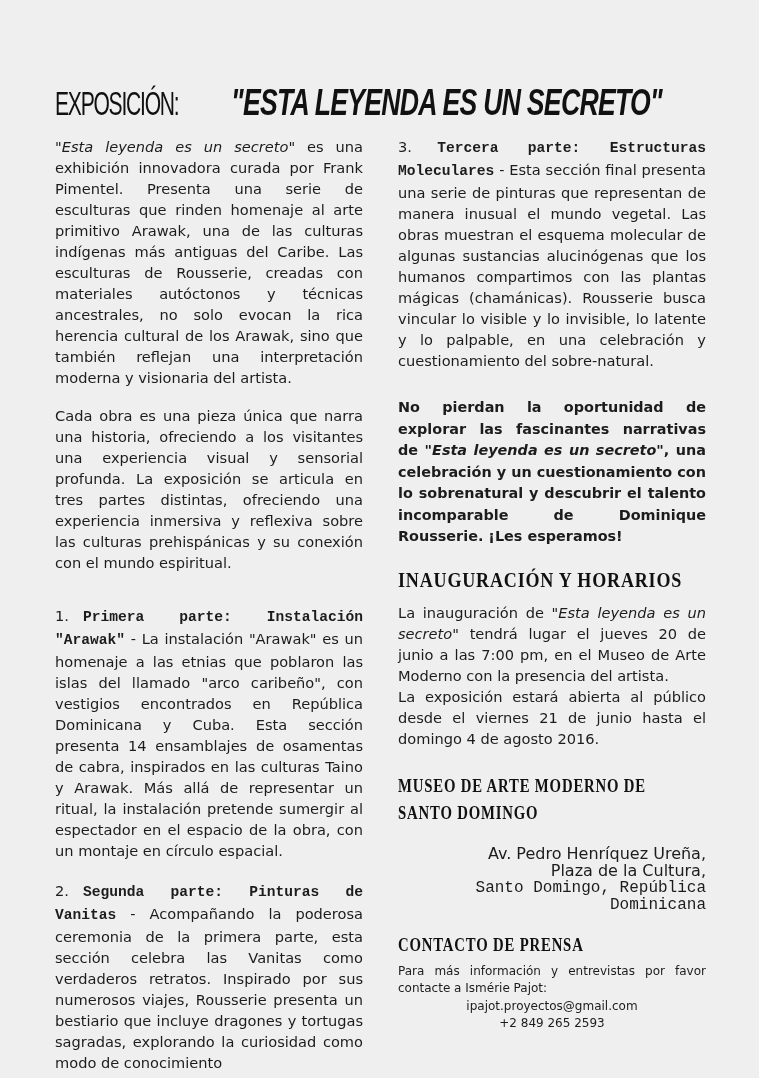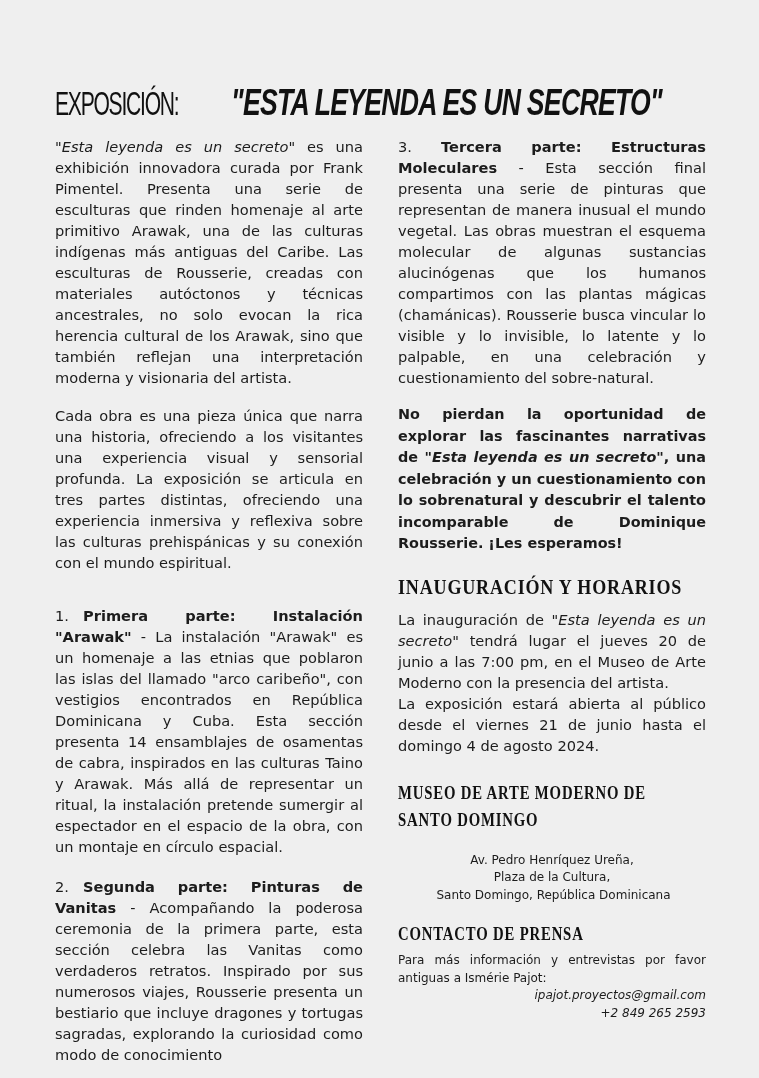--- a/index.html
+++ b/index.html
@@ -53,57 +53,57 @@
       line-height: 21px;
       text-align: justify;
     }
     .col-left { left: 55px; width: 308px; }
     .col-right { left: 398px; width: 308px; top: 136px; }
     p { margin: 0; }
     .para-intro { margin-bottom: 17px; }
     .para-body2 { margin-bottom: 32px; }
     .list-item { margin-bottom: 19px; }
     .num { display: inline-block; width: 28px; }
-    .b { font-weight: 700; }
+    .b { font-weight: 700; font-family: Liberation Mono, monospace; }
     .i { font-style: italic; }
     .cta {
       font-weight: 700;
       font-size: 14.4px;
       line-height: 21.5px;
-      margin-top: 16px;
+      margin-top: 26px;
       margin-bottom: 18px;
     }
     .h2 {
       font-family: "Liberation Serif", serif;
       font-weight: 700;
       color: #111;
       text-align: left;
       letter-spacing: 1px;
       display: block;
       transform: scaleX(0.82);
       transform-origin: left center;
       white-space: nowrap;
     }
     .h2-big { font-size: 22px; line-height: 28px; margin-bottom: 8px; }
     .h2-mid { font-size: 18px; line-height: 27px; margin-top: 24px; }
     .h2-small { font-size: 18px; line-height: 24px; margin-top: 18px; margin-bottom: 6px; }
     .hours p { font-size: 14.6px; line-height: 21px; }
     .address {
-      font-size: 12px;
+      font-size: 16px;
       line-height: 17.5px;
-      text-align: center;
+      text-align: right;
       margin-top: 8px;
     }
-    .address .line.indent { padding-left: 3px; }
+    .address .line.indent { padding-left: 3px; font-family: Liberation Mono, monospace; }
     .press {
       font-size: 12px;
       line-height: 17.5px;
       text-align: justify;
     }
-    .press .plain { text-align: right; font-style: italic; }
+    .press .plain { text-align: center; }
     .trailing-dot { margin-top: 2px; }
   </style>
 </head>
 <body>
 
 <h1 class="title">
   <span class="t-light">EXPOSICIÓN:</span><span class="t-bold">"ESTA LEYENDA ES UN SECRETO"</span>
 </h1>
 
 <div class="col col-left">
@@ -118,32 +118,32 @@
 </div>
 
 <div class="col col-right">
   <p><span>3.</span> <span class="b">Tercera parte: Estructuras Moleculares</span><span> - Esta sección final presenta una serie de pinturas que representan de manera inusual el mundo vegetal. Las obras muestran el esquema molecular de algunas sustancias alucinógenas que los humanos compartimos con las plantas mágicas (chamánicas). Rousserie busca vincular lo visible y lo invisible, lo latente y lo palpable, en una celebración y cuestionamiento del sobre-natural.</span></p>
 
   <p class="cta"><span>No pierdan la oportunidad de explorar las fascinantes narrativas de "</span><span class="i">Esta leyenda es un secreto</span><span>", una celebración y un cuestionamiento con lo sobrenatural y descubrir el talento incomparable de Dominique Rousserie. ¡Les esperamos!</span></p>
 
   <section class="hours">
     <h2 class="h2 h2-big" style="margin:0 0 8px 0;">INAUGURACIÓN Y HORARIOS</h2>
     <p><span>La inauguración de </span><span class="i">"Esta leyenda es un secreto</span><span>" tendrá lugar el jueves 20 de junio a las 7:00 pm, en el Museo de Arte Moderno con la presencia del artista.</span></p>
-    <p>La exposición estará abierta al público desde el viernes 21 de junio hasta el domingo 4 de agosto 2024.</p>
+    <p>La exposición estará abierta al público desde el viernes 21 de junio hasta el domingo 4 de agosto 2016.</p>
   </section>
 
   <section>
     <h3 class="h2 h2-mid" style="margin-bottom:0;">MUSEO DE ARTE MODERNO DE</h3>
     <h3 class="h2 h2-mid" style="margin-top:0;">SANTO DOMINGO</h3>
     <div class="address">
       <div class="line">Av. Pedro Henríquez Ureña,</div>
       <div class="line">Plaza de la Cultura,</div>
       <div class="line indent"> Santo Domingo, República Dominicana</div>
     </div>
   </section>
 
   <section class="press">
     <h3 class="h2 h2-small">CONTACTO DE PRENSA</h3>
-    <p>Para más información y entrevistas por favor antiguas a Ismérie Pajot:</p>
+    <p>Para más información y entrevistas por favor contacte a Ismérie Pajot:</p>
     <p class="plain">ipajot.proyectos@gmail.com</p>
     <p class="plain">+2 849 265 2593</p>
   </section>
 </div>
 
 </body></html>

